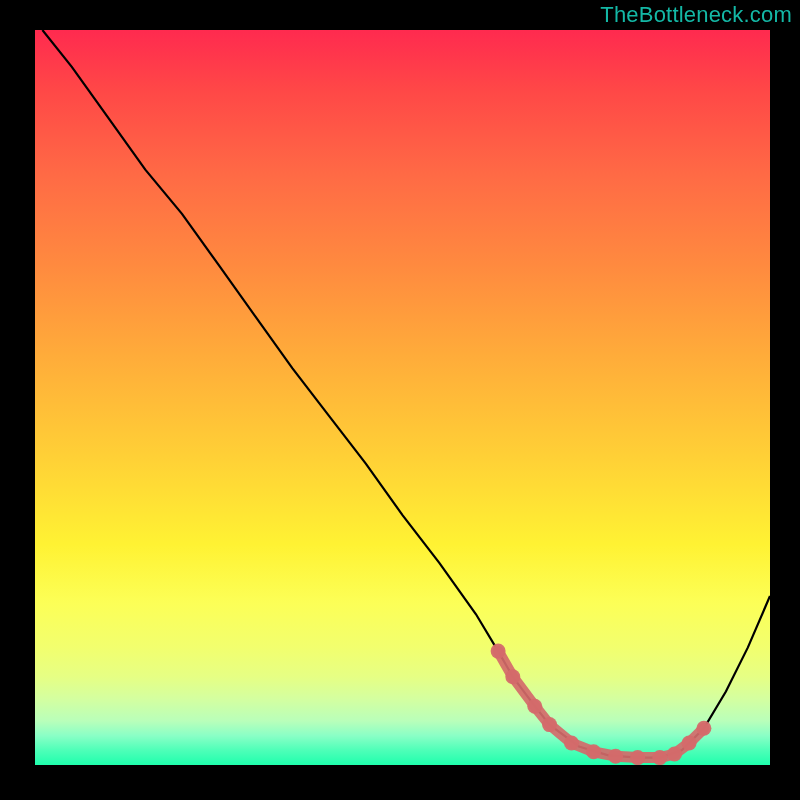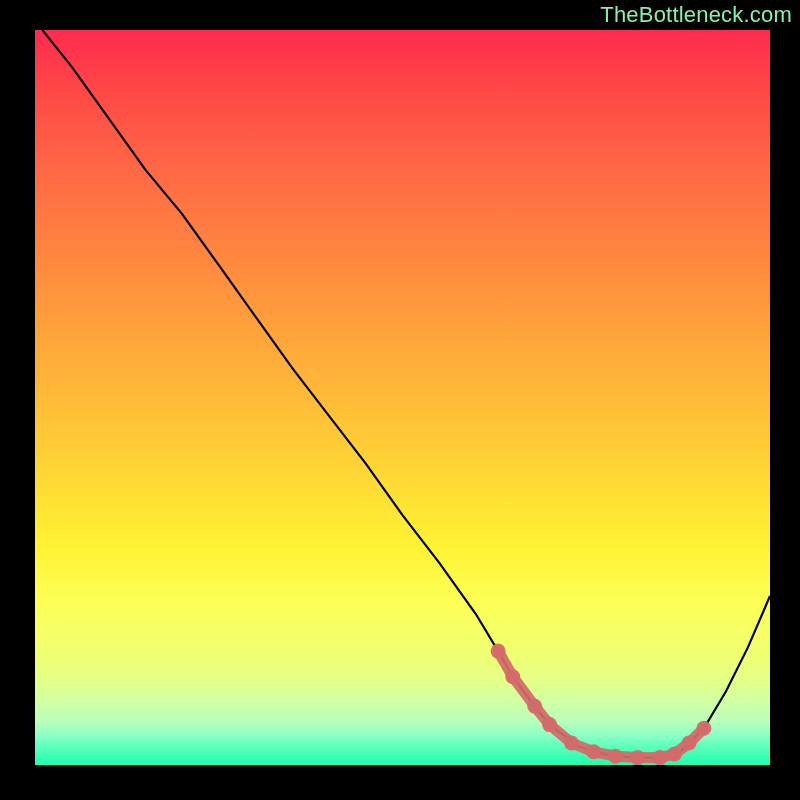--- a/index.html
+++ b/index.html
@@ -54,21 +54,21 @@
   .svg-layer {
     position: absolute;
     left: 0; top: 0;
     width: 100%;
     height: 100%;
   }
   .watermark {
     position: absolute;
     top: 2px;
     right: 8px;
-    color: #86efac;
+    color: #14b8a6;
     font-size: 22px;
     letter-spacing: 0.2px;
     font-weight: 400;
   }
 </style>
 </head>
 <body>
 
 <div class="frame">
 

